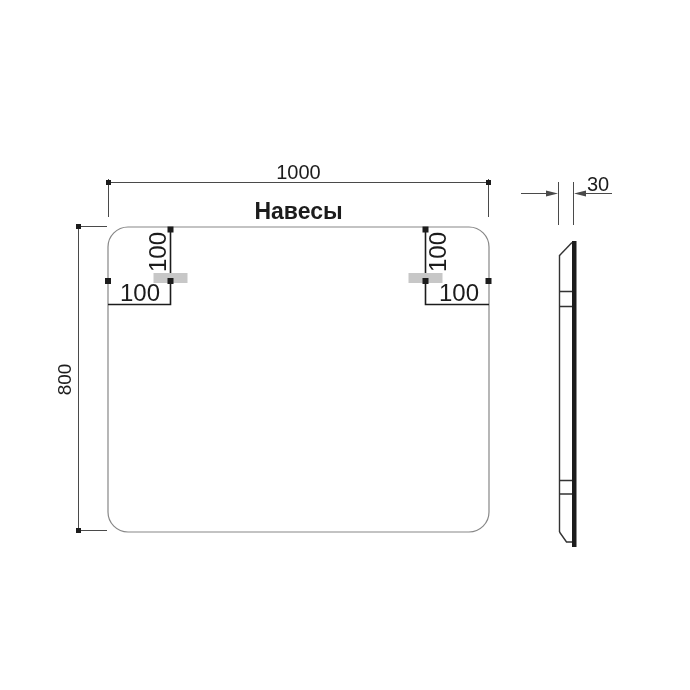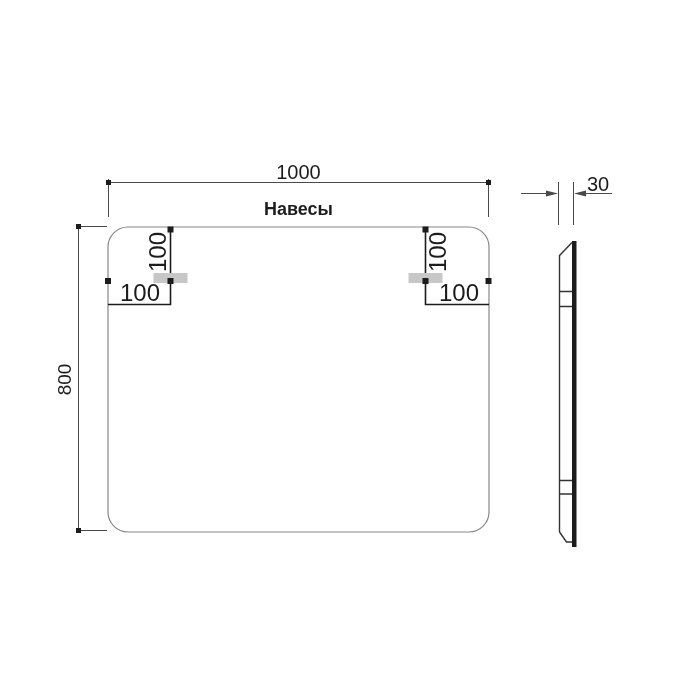--- a/index.html
+++ b/index.html
@@ -23,21 +23,21 @@
   .profile{fill:none;stroke:#333333;stroke-width:1.4;}
   .dot{fill:var(--ink);}
   .bracket{fill:var(--bracket-fill);}
   .glass{fill:var(--ink);}
   .arrow{fill:var(--dimension-line);}
   .lbl{
     position:absolute;color:var(--ink);line-height:1;
     text-align:center;white-space:nowrap;
   }
   .lbl-width{left:108px;top:162px;width:381px;font-size:20px;}
-  .lbl-title{left:108px;top:200px;width:381px;font-size:18px;font-weight:bold;}
+  .lbl-title{left:108px;top:200px;width:381px;font-size:23px;font-weight:bold;}
   .lbl-height{left:24px;top:370px;width:80px;font-size:19px;transform:rotate(-90deg);}
   .lbl-rot100-left{left:118px;top:240px;width:80px;font-size:24px;transform:rotate(-90deg);}
   .lbl-rot100-right{left:398px;top:240px;width:80px;font-size:24px;transform:rotate(-90deg);}
   .lbl-hor100-left{left:100px;top:281px;width:80px;font-size:24px;}
   .lbl-hor100-right{left:419px;top:281px;width:80px;font-size:24px;}
   .lbl-thickness{left:576px;top:174px;width:44px;font-size:20px;font-weight:normal;}
 </style>
 </head>
 <body>
 

